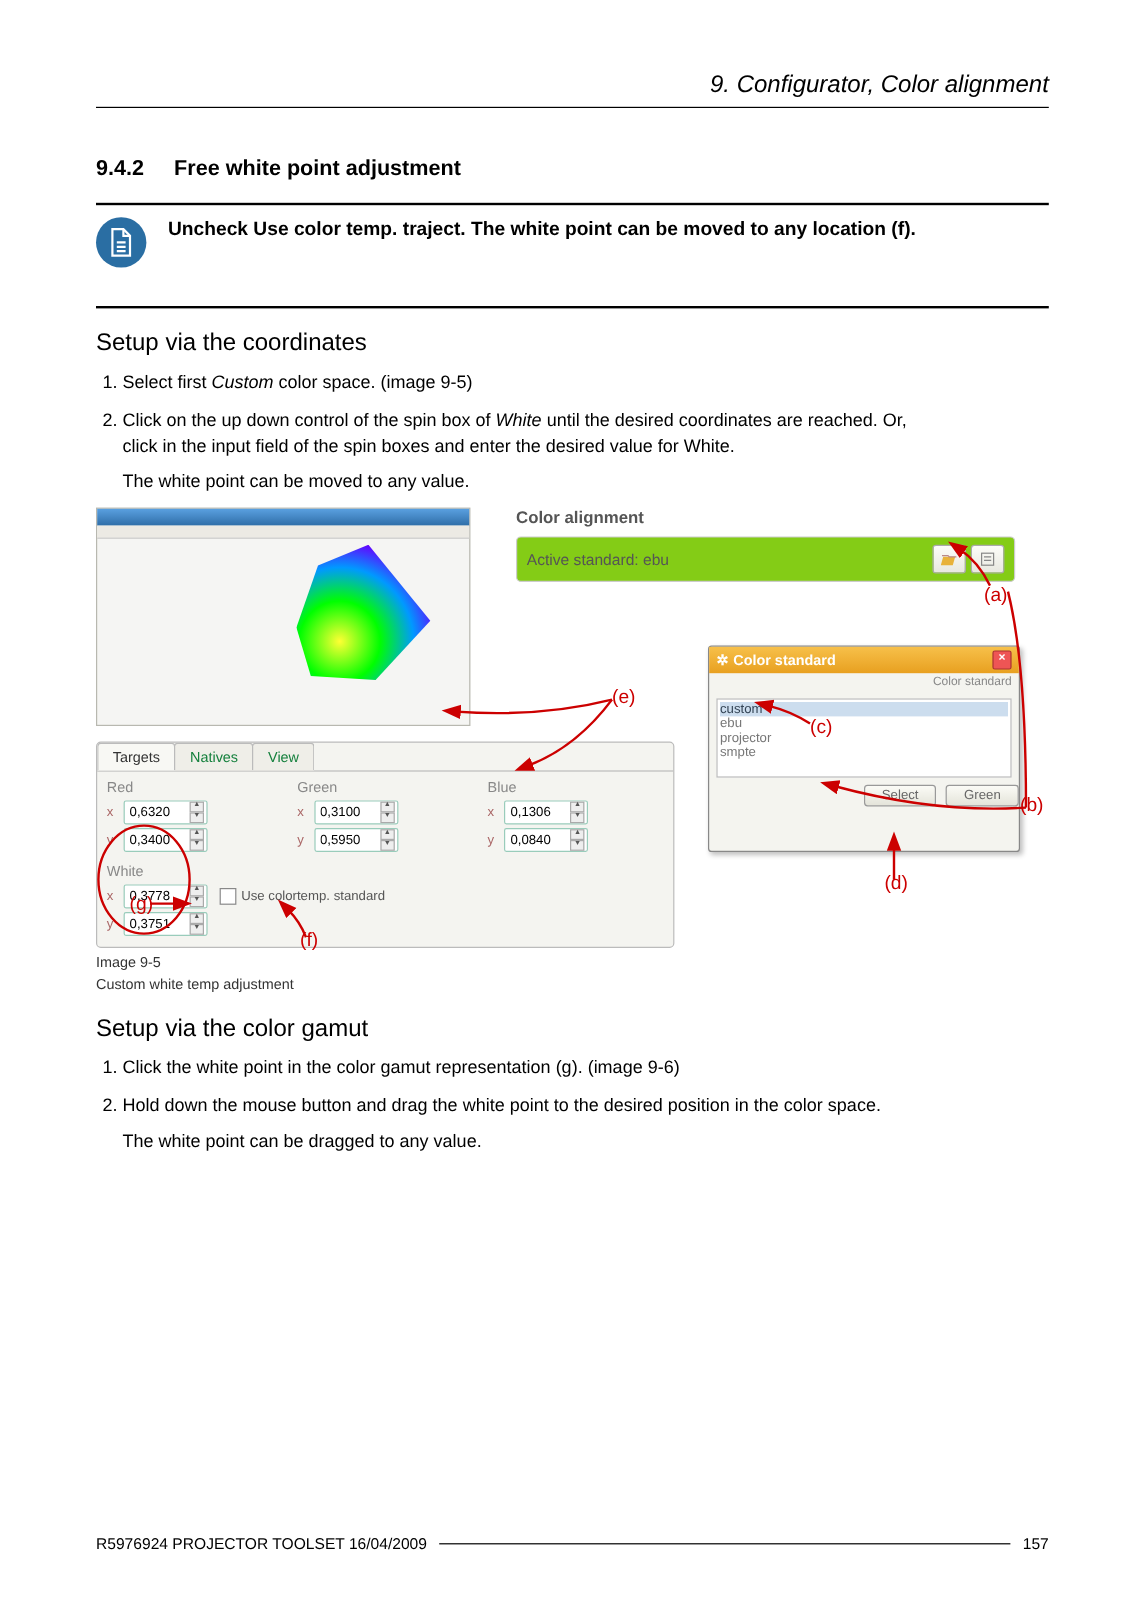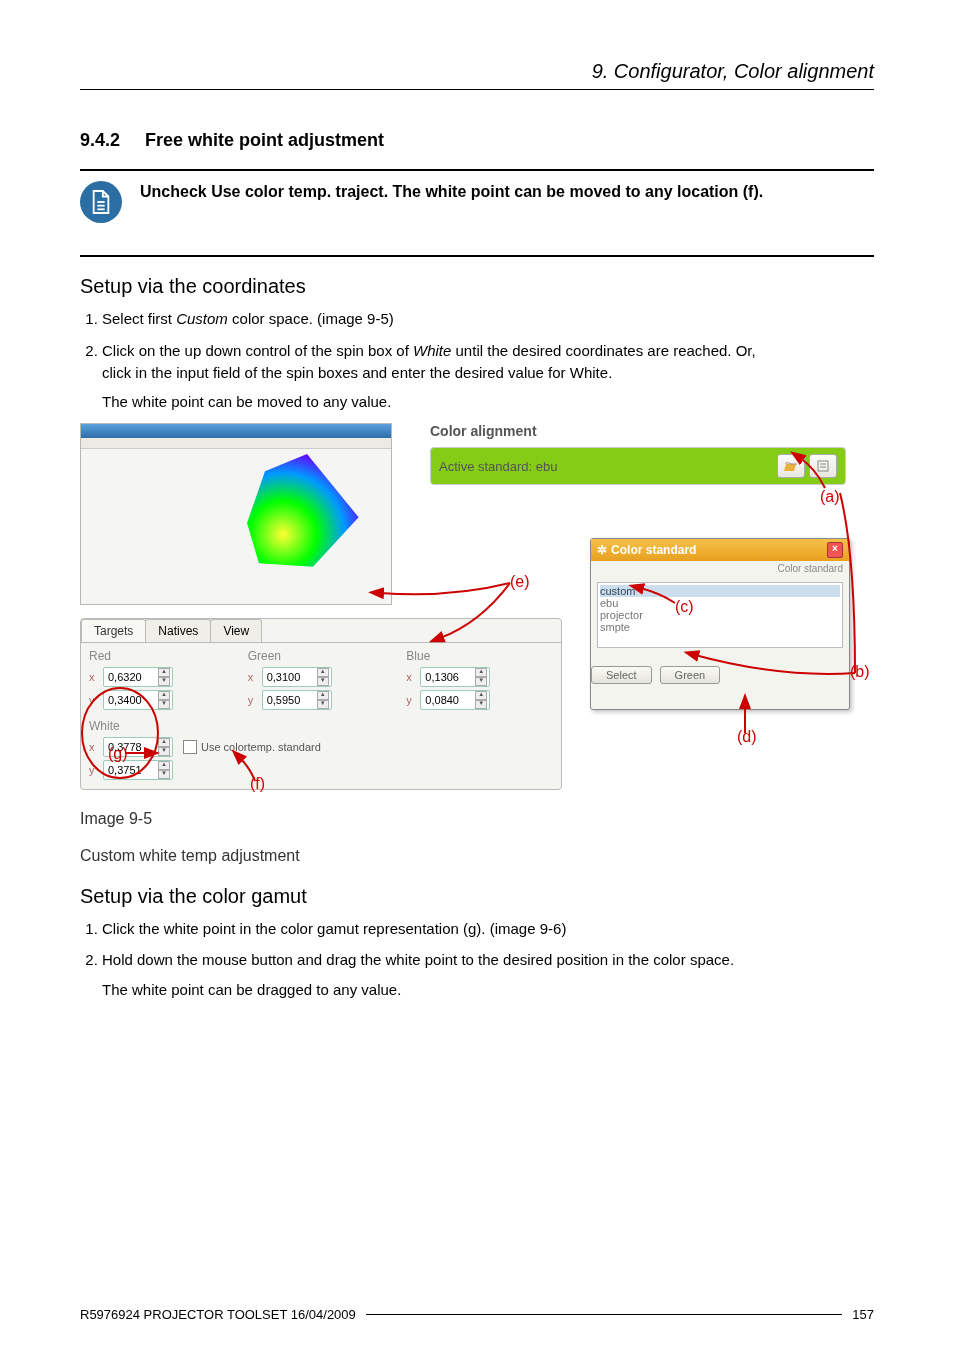--- a/index.html
+++ b/index.html
@@ -11,32 +11,32 @@
 .rule{border-top:2px solid #000;margin-top:18px}
 .note-row{display:flex;align-items:flex-start;padding:10px 0 14px 0}
 .note-icon{width:42px;height:42px;border-radius:50%;background:#2a6ea3;display:flex;align-items:center;justify-content:center;margin-right:18px;flex:0 0 42px}
 .note-icon svg{width:22px;height:26px;fill:#fff;stroke:#fff}
 .note-txt{font-weight:bold;font-size:16px;line-height:1.35}
 .em{font-weight:bold}
 .h3{font-weight:normal;font-size:20px;margin-top:18px;margin-bottom:10px}
 ol.steps{margin:0 0 0 4px;padding-left:18px;font-size:15px;line-height:1.45}
 ol.steps li{margin-bottom:10px}
 .it{font-style:italic}
-.cap{font-size:16px;color:#333;margin-top:16px;line-height:1.3}
-.footer{position:absolute;bottom:28px;left:80px;right:80px;font-size:13px;display:flex;align-items:center}
+.cap{font-size:12px;color:#333;margin-top:2px;line-height:1.3}
+.footer{position:absolute;bottom:56px;left:80px;right:80px;font-size:13px;display:flex;align-items:center}
 .footer .ln{flex:1;border-top:1px solid #000;margin:0 10px;height:0}
 
 .figwrap{position:relative;width:780px;height:370px;font-size:11px;color:#555}
 .mini{position:absolute;left:0;top:0;width:310px;height:180px;background:#f5f5f3;border:1px solid #b8b8b0}
 .mini-top{height:14px;background:linear-gradient(#5aa0e0,#2f6ea8)}
 .mini-bar{height:10px;background:#eceae4;border-bottom:1px solid #ccc}
 .gamut{position:absolute;left:160px;top:30px;width:120px;height:115px;background:radial-gradient(circle at 35% 70%,#ff3,#0f0 30%,#09f 55%,#60f 75%,#f0f 88%,#000 100%);clip-path:polygon(15% 95%,5% 60%,20% 15%,55% 0%,98% 55%,60% 98%)}
 .panel{position:absolute;left:0;top:195px;width:480px;height:170px;background:#f4f4f0;border:1px solid #bbb;border-radius:4px}
 .tabs{display:flex;border-bottom:1px solid #bbb}
-.tab{padding:4px 12px;border:1px solid #bbb;border-bottom:none;background:#efeee8;font-size:12px;color:#000000;border-radius:3px 3px 0 0;margin-right:-1px}
+.tab{padding:4px 12px;border:1px solid #bbb;border-bottom:none;background:#efeee8;font-size:12px;color:#15803d;border-radius:3px 3px 0 0;margin-right:-1px}
 .tab.act{background:#f8f8f4;color:#333}
 .cols{display:flex;padding:6px 8px;gap:12px}
 .grp{flex:1}
 .gtitle{font-size:12px;color:#888;margin-bottom:4px}
 .row{display:flex;align-items:center;margin-bottom:3px}
 .lbl{width:14px;color:#a66}
 .spin{display:flex;align-items:center;border:1px solid #9cb;background:#fff;border-radius:2px;padding:0 2px;height:18px}
 .spin input{border:0;width:46px;font-size:11px;text-align:left;background:transparent}
 .spinbtn{display:flex;flex-direction:column;margin-left:2px}
 .spinbtn div{width:10px;height:7px;border:1px solid #aaa;background:#eee;font-size:6px;line-height:5px;text-align:center}
@@ -48,21 +48,21 @@
 .ca-row{display:flex;align-items:center;justify-content:space-between;border:1px solid #ccc;border-radius:4px;padding:6px 8px;background:#84cc16}
 .ca-row .t{font-size:13px;color:#555}
 .icn{display:flex;gap:4px}
 .ibtn{width:26px;height:22px;border:1px solid #aaa;background:linear-gradient(#fcfcf8,#e8e8e0);border-radius:3px;display:flex;align-items:center;justify-content:center}
 .dlg{position:absolute;left:510px;top:115px;width:258px;height:170px;background:#f4f4ef;border:1px solid #888;border-radius:3px;box-shadow:2px 2px 4px rgba(0,0,0,.25)}
 .dlg-t{background:linear-gradient(#f7c04a,#e8a020);color:#fff;font-weight:bold;font-size:12px;padding:3px 6px;display:flex;justify-content:space-between;align-items:center}
 .dlg-x{width:14px;height:14px;background:#e55;border:1px solid #a33;color:#fff;font-size:10px;text-align:center;line-height:12px;border-radius:2px}
 .dlg-lbl{text-align:right;font-size:10px;color:#888;padding:2px 6px}
 .dlg-list{margin:6px;border:1px solid #bbb;background:#fff;height:60px;font-size:11px;color:#777;padding:2px}
 .dlg-list div.sel{background:#cde;color:#345}
-.dlg-btns{display:flex;justify-content:flex-start;gap:8px;margin-top:18px}
+.dlg-btns{display:flex;justify-content:flex-end;gap:8px;margin-top:6px}
 .btn{border:1px solid #999;background:linear-gradient(#fbfbf6,#e4e4da);padding:2px 14px;font-size:11px;border-radius:3px;color:#666}
 .ann{position:absolute;color:#c00;font-size:16px}
 .arrow{position:absolute;pointer-events:none}
 </style>
 </head>
 <body>
 
 <div class="page">
   <div class="hdr-title">9. Configurator, Color alignment</div>
   <div class="hdr-line"></div>

